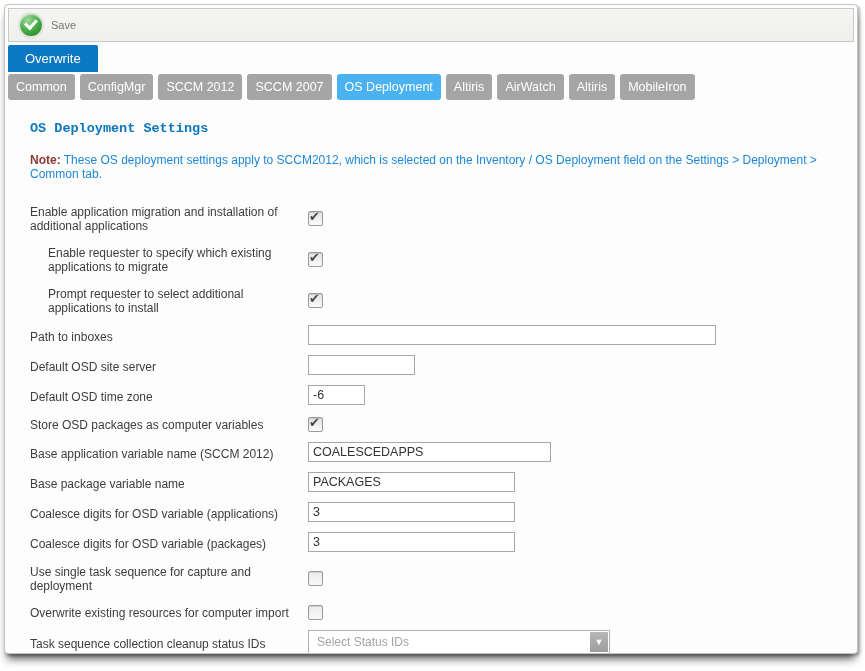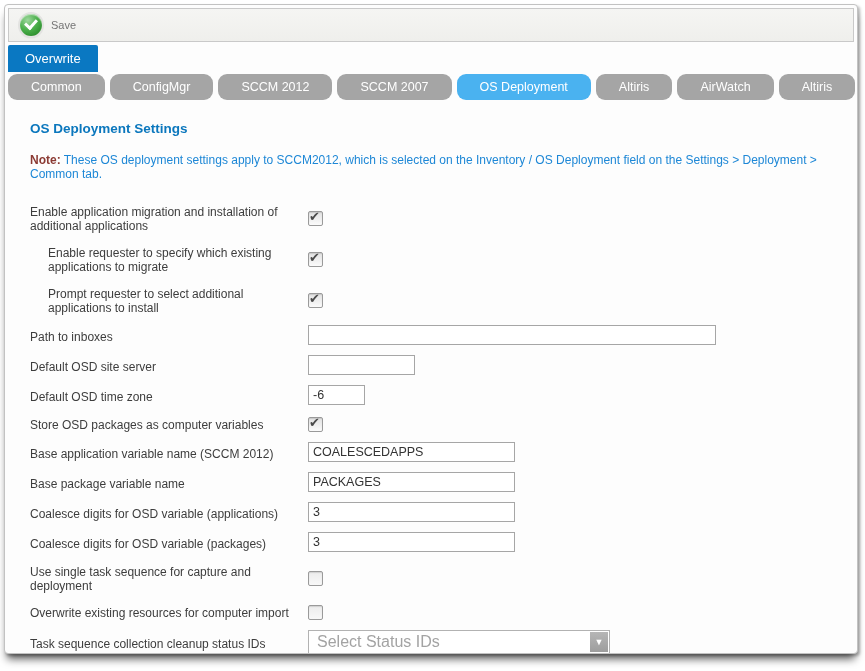--- a/index.html
+++ b/index.html
@@ -21,42 +21,42 @@
     box-shadow:0 0 0 2px #e3e3e1, 0 1px 2px rgba(0,0,0,.45), inset 0 1px 1px rgba(255,255,255,.6);
     position:relative;}
   .save-icon:after{content:"";position:absolute;left:5px;top:5px;width:9px;height:5px;
     border-left:3px solid #fff;border-bottom:3px solid #fff;transform:rotate(-48deg);}
   .save-label{font-size:11px;color:#757575;}
   
   .main-tab-row{margin-top:3px;display:flex;}
   .main-tab{background:#0a78c2;color:#fff;font-size:13px;padding:6px 17px;border-radius:2px 2px 0 0;cursor:pointer;}
   
   .sub-tab-row{margin-top:2px;display:flex;gap:5px;}
-  .sub-tab{background:#a5a5a5;color:#fff;font-size:12.5px;padding:6px 23px;border-radius:9px;cursor:pointer;white-space:nowrap;}
+  .sub-tab{background:#a5a5a5;color:#fff;font-size:12.5px;padding:6px 8px;border-radius:3px;cursor:pointer;white-space:nowrap;}
   .sub-tab.active{background:#4ab2f0;}
   
   .content{background:#fdfdfd;padding:21px 20px 0 22px;}
-  .page-title{color:#0b77bd;font-size:13.5px;font-weight:bold;margin:0 0 17px 0;}
+  .page-title{color:#0b77bd;font-size:13.5px;font-weight:bold;margin:0 0 17px 0;font-family:Liberation Mono, monospace;}
   .note{font-size:12px;margin-bottom:21px;color:#1d87d6;}
   .note .note-prefix{color:#8b3a33;font-weight:bold;}
   
   .row{display:flex;align-items:center;margin-bottom:10px;}
   .row-label{width:278px;flex-shrink:0;font-size:12px;line-height:14px;color:#3d3d3d;padding-top:3px;}
   .row-label.indent{padding-left:18px;width:260px;}
   .row-control{display:flex;align-items:flex-start;}
   .checkbox{width:13px;height:13px;border:1px solid #9a9a9a;border-radius:2px;
     background:linear-gradient(#ececec,#f8f8f8);position:relative;cursor:pointer;margin-top:2px;
     box-shadow:inset 0 1px 1px rgba(0,0,0,.12);}
   .checkbox.checked{background:linear-gradient(#e2e2e2,#fbfbfb);}
   .checkbox .check-glyph{position:absolute;left:0px;top:-3px;font-size:13px;color:#4a4a4a;}
   .text-input{height:20px;border:1px solid #a6a6a6;font-family:"Liberation Sans",sans-serif;
     font-size:12.5px;color:#333;padding:0 4px;box-sizing:border-box;background:#fff;}
   .select-box{height:24px;border:1px solid #b2b2b2;background:#fff;position:relative;
     box-sizing:border-box;cursor:pointer;}
-  .select-placeholder{font-size:16px;color:#a3a3a3;line-height:22px;padding-left:8px;display:block;
+  .select-placeholder{font-size:12px;color:#a3a3a3;line-height:22px;padding-left:8px;display:block;
     overflow:hidden;white-space:nowrap;}
   .select-arrow-btn{position:absolute;top:1px;right:1px;bottom:1px;width:18px;
     background:linear-gradient(#b6b6b6,#9d9d9d);display:flex;align-items:center;justify-content:center;}
   .select-arrow-btn .arrow-glyph{color:#fff;font-size:9px;line-height:1;}
 </style>
 </head>
 <body>
 
 <div class="window">
 
@@ -133,21 +133,21 @@
           <div class="row-label">Store OSD packages as computer variables</div>
           <div class="row-control">
             <span class="checkbox checked">
               <span class="check-glyph">✔</span>
             </span>
           </div>
         </div>
         <div class="row">
           <div class="row-label">Base application variable name (SCCM 2012)</div>
           <div class="row-control">
-            <input type="text" class="text-input" value="COALESCEDAPPS" style="width: 207px;">
+            <input type="text" class="text-input" value="COALESCEDAPPS" style="width: 243px;">
           </div>
         </div>
         <div class="row">
           <div class="row-label">Base package variable name</div>
           <div class="row-control">
             <input type="text" class="text-input" value="PACKAGES" style="width: 207px;">
           </div>
         </div>
         <div class="row">
           <div class="row-label">Coalesce digits for OSD variable (applications)</div>

